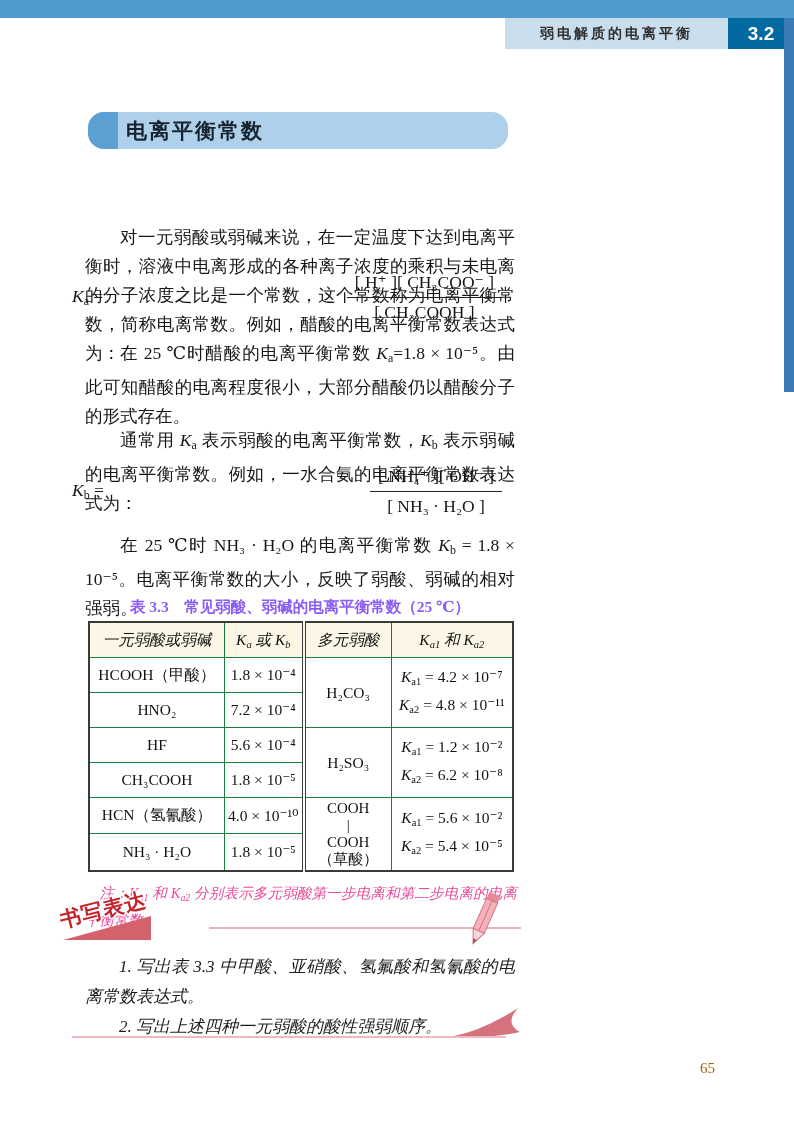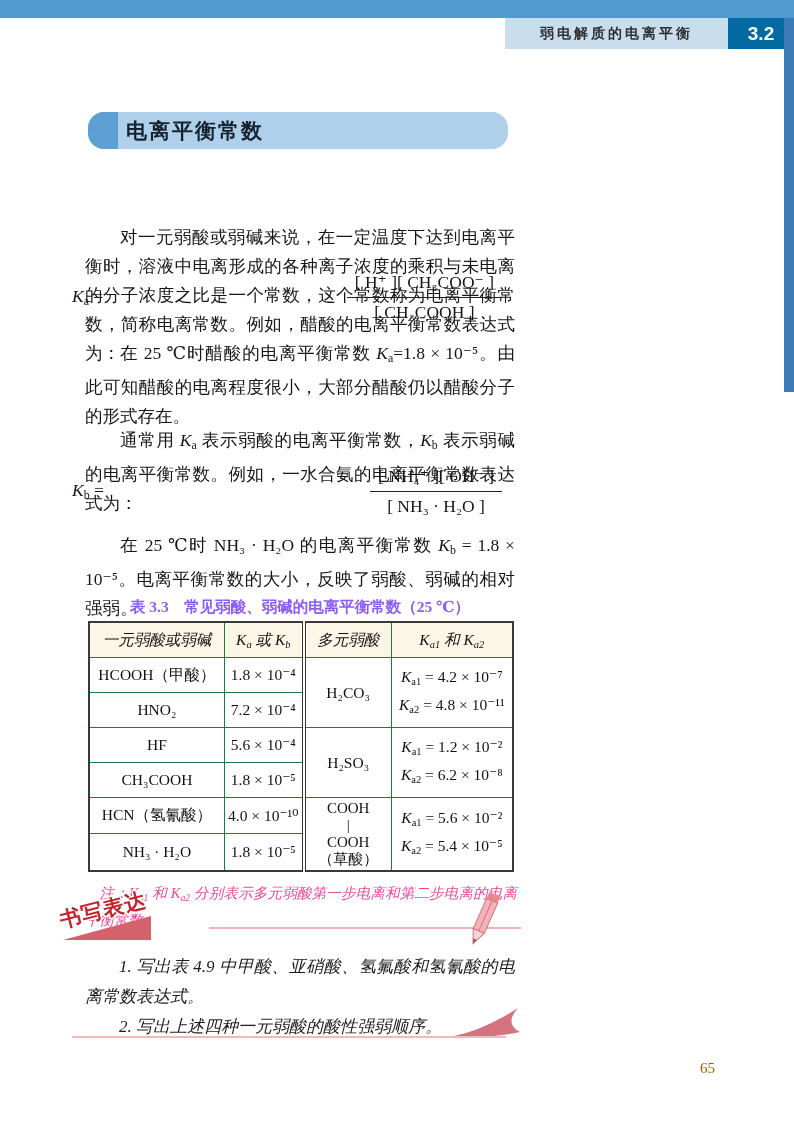--- a/index.html
+++ b/index.html
@@ -199,21 +199,21 @@
     <div class="badge-line"></div>
     <svg class="pencil" width="30" height="58" viewBox="0 0 30 58">
       <rect x="9" y="2" width="12" height="7" fill="#e58a94"></rect>
       <rect x="9" y="9" width="12" height="33" fill="#f4b3ba" stroke="#d4737e" stroke-width="1"></rect>
       <line x1="15" y1="9" x2="15" y2="42" stroke="#d4737e" stroke-width="1"></line>
       <polygon points="9,42 21,42 15,56" fill="#f7d6d9" stroke="#d4737e" stroke-width="1"></polygon>
       <polygon points="13,51 17,51 15,56" fill="#a05a60"></polygon>
     </svg>
   </div>
 
-  <div class="question" style="top:952px;">1. 写出表 4.9 中甲酸、亚硝酸、氢氟酸和氢氰酸的电离常数表达式。</div>
+  <div class="question" style="top:952px;">1. 写出表 3.3 中甲酸、亚硝酸、氢氟酸和氢氰酸的电离常数表达式。</div>
   <div class="question" style="top:1012px;">2. 写出上述四种一元弱酸的酸性强弱顺序。</div>
 
   <svg class="swoosh" width="70" height="34" viewBox="0 0 70 34">
     <path d="M2 30 Q 32 24 66 2 Q 52 18 68 26 Q 36 33 2 30 Z" fill="#d4737e"></path>
   </svg>
   <div class="bottom-line"></div>
 
   <div class="page-num">65</div>
 
 </div>

